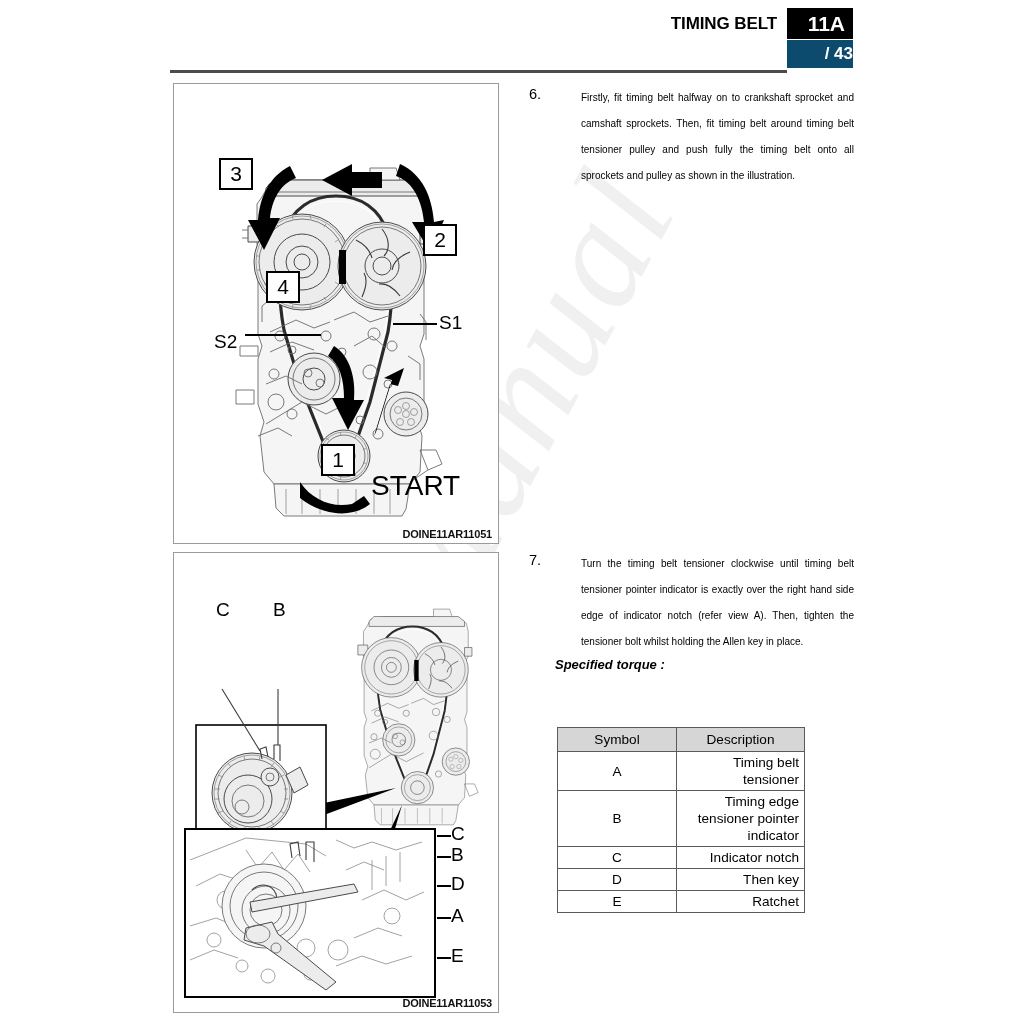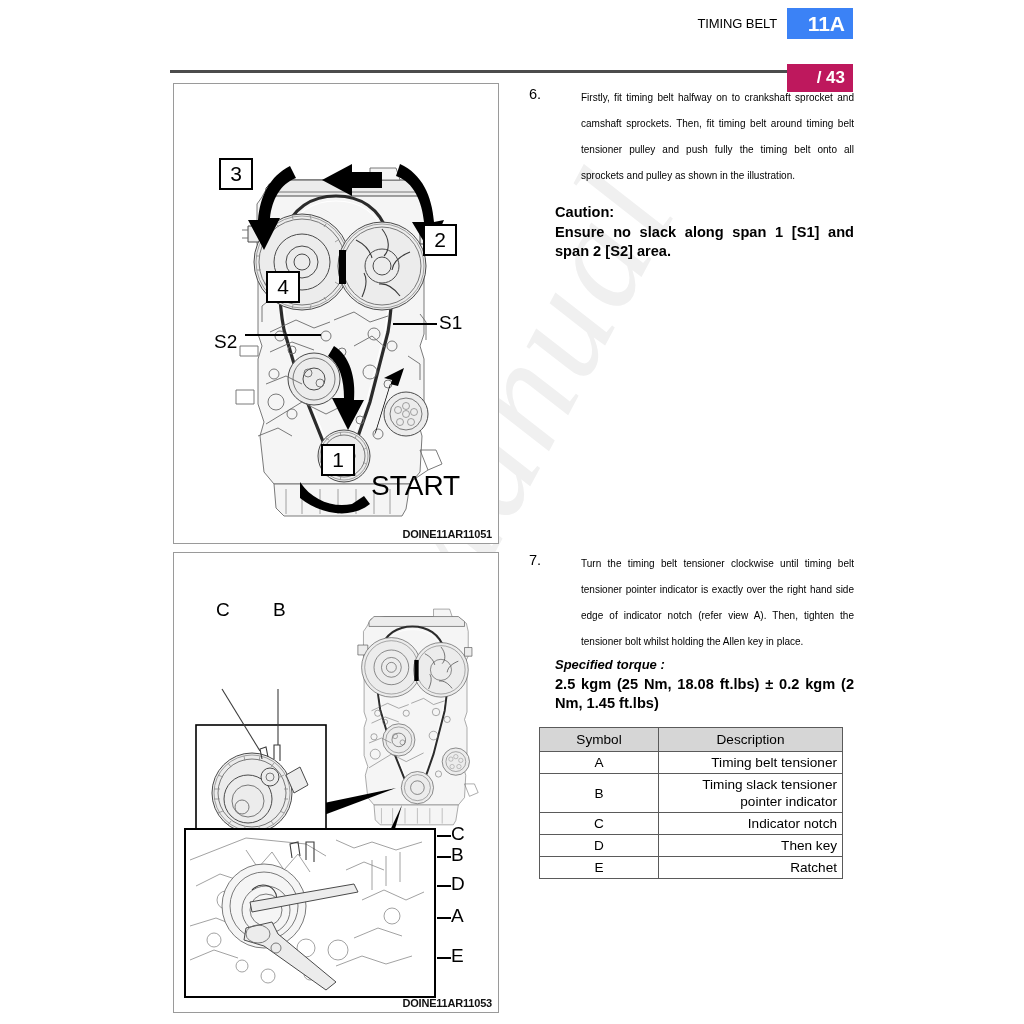--- a/index.html
+++ b/index.html
@@ -50,59 +50,57 @@
     text-align: right;
   }
   #header-title-main {
     font-size: 20.5px;
     font-weight: bold;
     letter-spacing: -0.2px;
     line-height: 26px;
     white-space: nowrap;
   }
   #header-title-sub {
-    font-size: 13px;
-    font-weight: normal;
+    font-size: 17px;
+    font-weight: bold;
     letter-spacing: -0.1px;
     line-height: 22px;
     margin-top: 7px;
     white-space: nowrap;
   }
   #header-section-box {
     position: absolute;
     left: 787px;
     top: 8px;
     width: 66px;
     height: 31px;
-    background: #3b82f6;
+    background: #000000;
     color: #ffffff;
     font-size: 21px;
     font-weight: bold;
     display: flex;
     align-items: center;
     justify-content: flex-end;
     padding-right: 8px;
     box-sizing: border-box;
   }
   #header-page-box {
     position: absolute;
     left: 787px;
     top: 40px;
     width: 66px;
     height: 28px;
-    background: #be185d;
+    background: #0c4a6e;
     color: #ffffff;
     font-size: 17px;
     font-weight: bold;
     display: flex;
     align-items: center;
     justify-content: flex-end;
-    padding-right: 8px;
     box-sizing: border-box;
-    margin-top: 24px;
   }
   #header-rule {
     position: absolute;
     left: 170px;
     top: 70px;
     width: 617px;
     height: 3px;
     background: #4c4c4c;
   }
 
@@ -198,23 +196,23 @@
   .torque-body {
     font-weight: bold;
     font-size: 14.6px;
     line-height: 19.6px;
     text-align: justify;
   }
 
   
   #symbol-table {
     position: absolute;
-    left: 539px;
+    left: 557px;
     top: 727px;
-    width: 304px;
+    width: 248px;
     border-collapse: collapse;
     z-index: 5;
   }
   #symbol-table th,
   #symbol-table td {
     border: 1px solid #5a5a5a;
     font-size: 13.6px;
     line-height: 17px;
     padding: 2px 5px;
     font-weight: normal;
@@ -537,52 +535,47 @@
   <div class="leader-line" style="left:263px; top:404px; width:14px;"></div>
 
   <div class="figure-id">DOINE11AR11053</div>
 </div>
 
 <div class="text-block" style="left:529px; top:85px; width:325px;">
   <div class="step-row">
     <div class="step-num">6.</div>
     <div class="step-body">Firstly, fit timing belt halfway on to crankshaft sprocket and camshaft sprockets. Then, fit timing belt around timing belt tensioner pulley and push fully the timing belt onto all sprockets and pulley as shown in the illustration.</div>
   </div>
-  <div style="margin-left:26px;">
-    <div class="caution-head">Caution:</div>
-    <div class="caution-body">Ensure no slack along span 1 [S1] and span 2 [S2] area.</div>
-  </div>
 </div>
 
 <div class="text-block" style="left:529px; top:551px; width:325px;">
   <div class="step-row">
     <div class="step-num">7.</div>
     <div class="step-body">Turn the timing belt tensioner clockwise until timing belt tensioner pointer indicator is exactly over the right hand side edge of indicator notch (refer view A). Then, tighten the tensioner bolt whilst holding the Allen key in place.</div>
   </div>
   <div style="margin-left:26px;">
     <div class="torque-head">Specified torque :</div>
-    <div class="torque-body">2.5 kgm (25 Nm, 18.08 ft.lbs) ± 0.2 kgm (2 Nm, 1.45 ft.lbs)</div>
   </div>
 </div>
 
 <table id="symbol-table">
   <thead>
     <tr>
       <th>Symbol</th>
       <th>Description</th>
     </tr>
   </thead>
   <tbody id="symbol-table-body">
       <tr>
         <td class="sym">A</td>
         <td class="desc">Timing belt tensioner</td>
       </tr>
       <tr>
         <td class="sym">B</td>
-        <td class="desc">Timing slack tensioner pointer indicator</td>
+        <td class="desc">Timing edge tensioner pointer indicator</td>
       </tr>
       <tr>
         <td class="sym">C</td>
         <td class="desc">Indicator notch</td>
       </tr>
       <tr>
         <td class="sym">D</td>
         <td class="desc">Then key</td>
       </tr>
       <tr>

